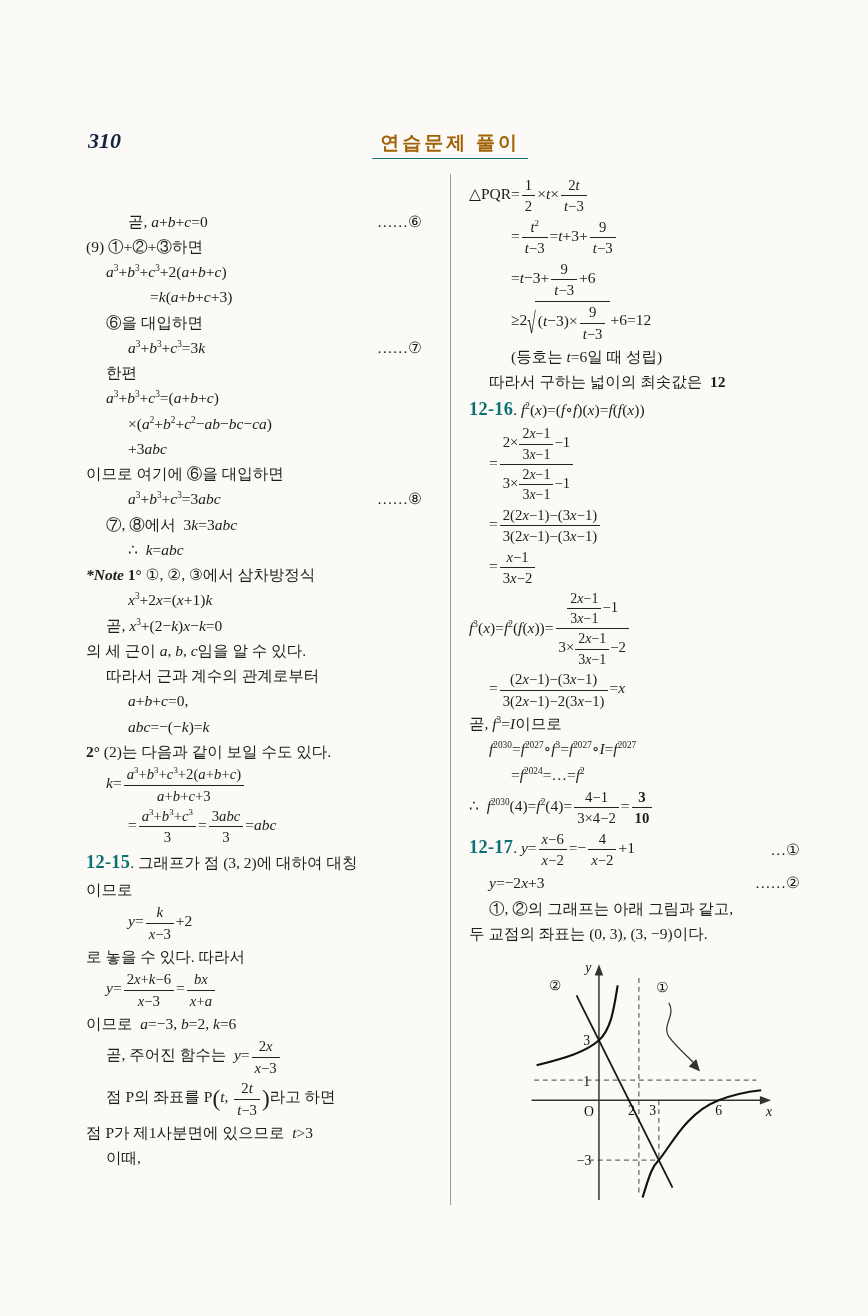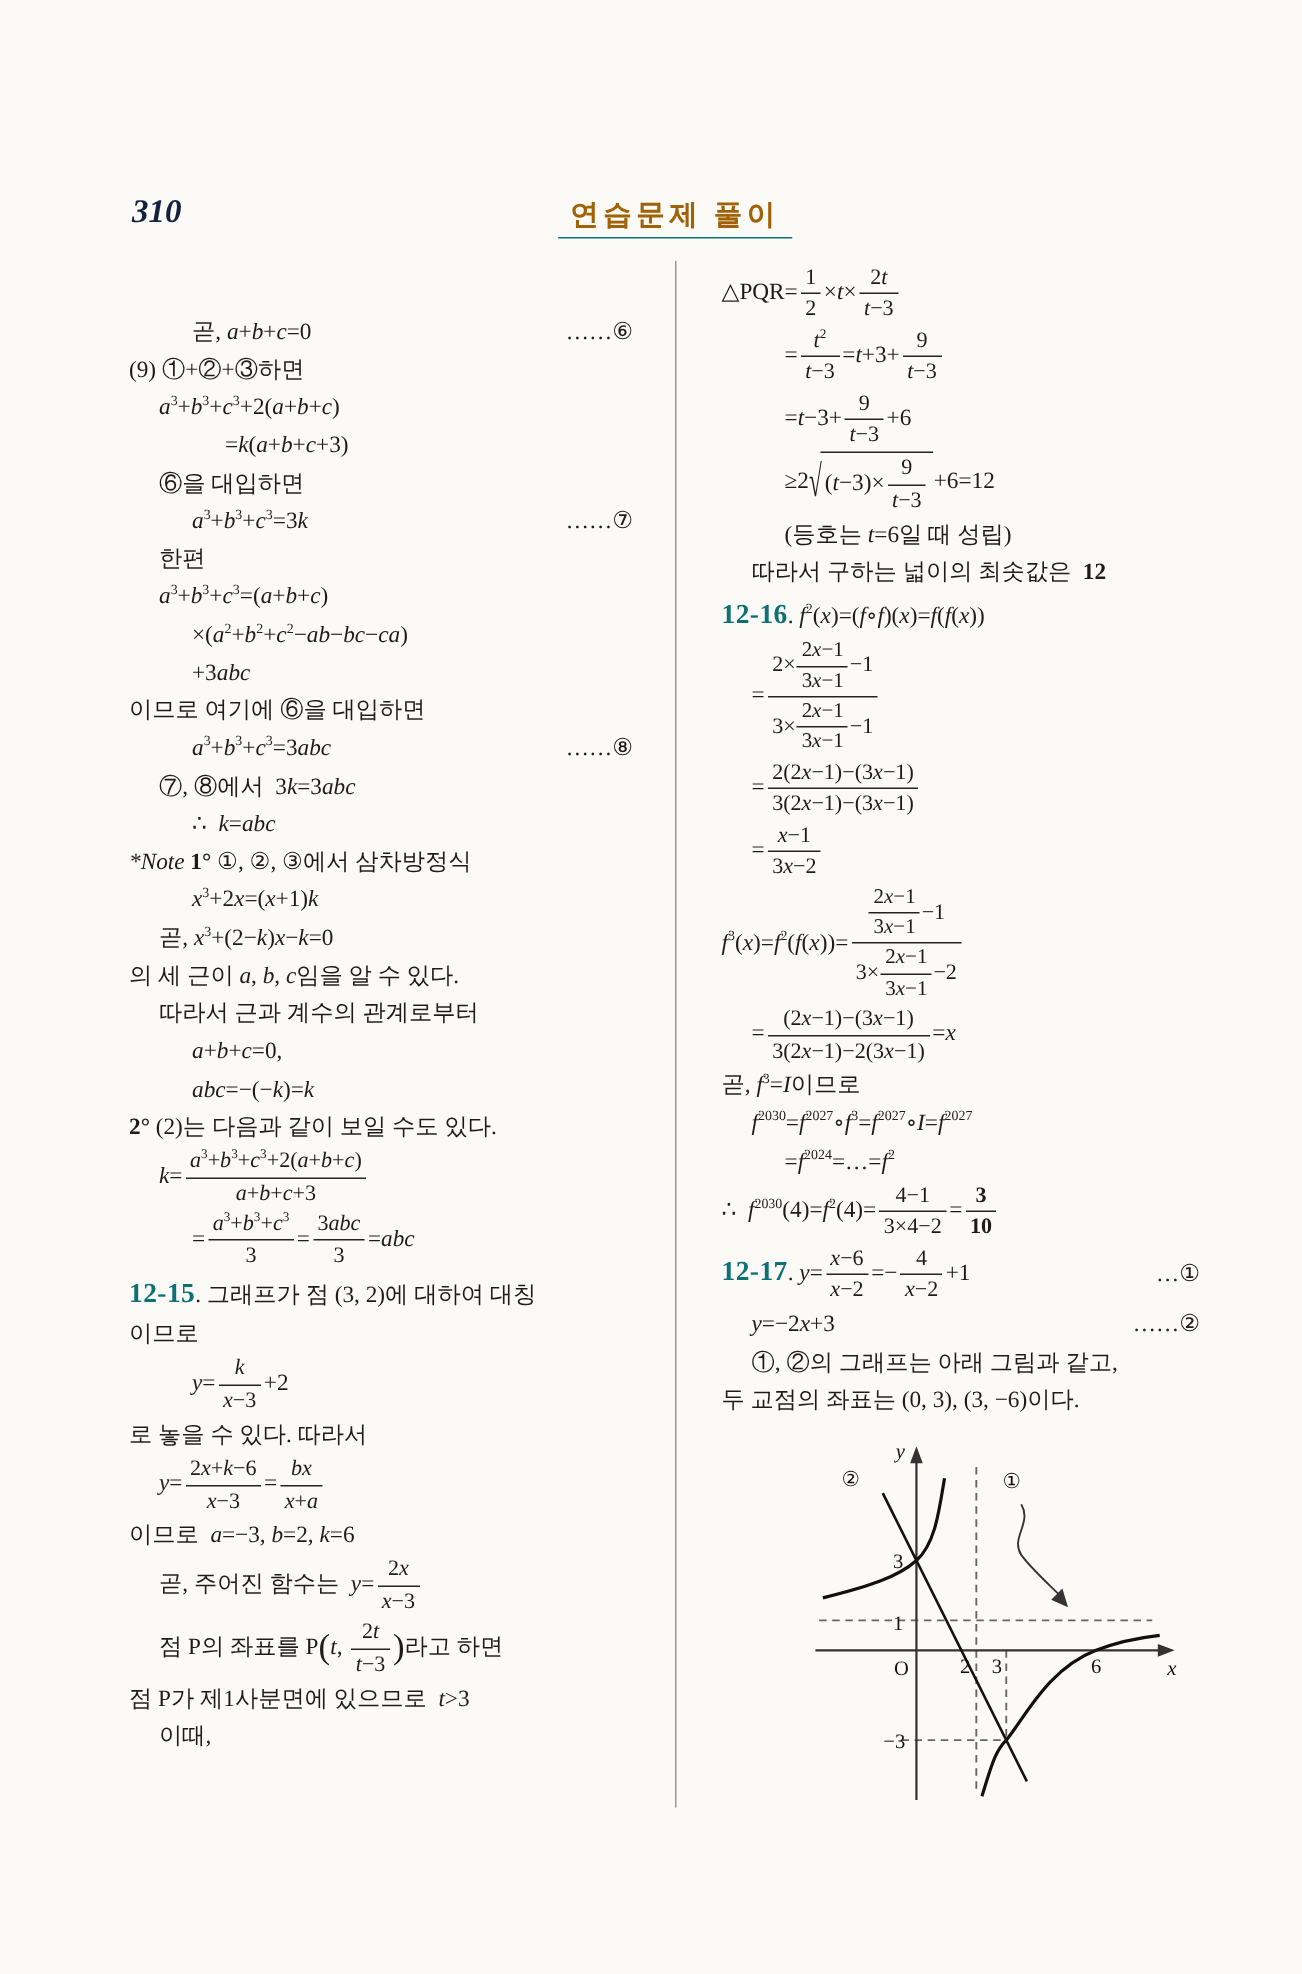--- a/index.html
+++ b/index.html
@@ -10,32 +10,32 @@
     color:#1c1c1c;
     overflow:hidden;
   }
   .page { width:868px; height:1316px; padding:128px 52px 16px 84px; overflow:hidden;border-radius:21px; }
   .header { position:relative; height:34px; margin-bottom:12px; }
   .page-num { position:absolute; left:4px; top:0; font-style:italic; font-weight:bold; font-size:22px; color:#13233f; }
   .doc-title { position:absolute; left:50%; transform:translateX(-50%); top:2px; font-size:19px; font-weight:bold; color:#a16207; letter-spacing:3px; padding:0 8px 2px; border-bottom:1.7px solid #0c7075; white-space:nowrap; }
   .cols { display:flex; align-items:center; }
   .col { width:50%; }
   .col-left { padding-right:12px; }
-  .col-right { border-left:1px solid #9a9a94; padding-left:28px; }
+  .col-right { border-left:1px solid #9a9a94; padding-left:16px; }
 
   .line { display:flex; align-items:center; margin:2px 0; min-height:23px; font-size:15.5px; line-height:1.5; }
   .lm { display:inline-block; }
   .tag { margin-left:auto; padding-right:16px; white-space:nowrap; }
   .ind0 { padding-left:2px; }
   .ind1 { padding-left:22px; }
   .ind2 { padding-left:44px; }
   .ind3 { padding-left:66px; }
   .prob { }
   .pnum { color:#0c7075; font-weight:bold; font-size:1.18em; letter-spacing:0.3px; }
-  .note { font-weight:normal; font-style:italic; }
+  .note { font-weight:bold; font-style:italic; }
   sup { font-size:0.6em; vertical-align:super; line-height:0; }
   i { font-family:"Liberation Serif","DejaVu Serif",serif; }
 
   .f { display:inline-block; vertical-align:middle; text-align:center; margin:0 2px; font-size:0.95em; line-height:1.25; }
   .f .n { display:block; padding:0 3px 1px; border-bottom:1.3px solid #222; }
   .f .d { display:block; padding:1px 3px 0; }
   .f .f { font-size:0.95em; margin:0 1px; }
   .bp { font-size:1.5em; vertical-align:middle; line-height:0.9; }
   .r { display:inline-block; transform:scaleY(1.9); transform-origin:55% 50%; vertical-align:middle; margin-right:-1px; }
   .rd { display:inline-block; vertical-align:middle; border-top:1.3px solid #222; padding:1px 3px 0; }
@@ -225,21 +225,21 @@
             <span class="tag">…①</span>
           </div>
           <div class="line ind1 tg">
             <span class="lm"><i>y</i>=−2<i>x</i>+3</span>
             <span class="tag">……②</span>
           </div>
           <div class="line ind1">
             <span class="lm">①, ②의 그래프는 아래 그림과 같고,</span>
           </div>
           <div class="line ind0">
-            <span class="lm">두 교점의 좌표는 (0, 3), (3, −6)이다.</span>
+            <span class="lm">두 교점의 좌표는 (0, 3), (3, −9)이다.</span>
           </div>
         </div>
 
       <figure class="graph">
         <svg width="282" height="252" viewBox="0 0 225 202">
 
           <line class="gdash" x1="26" y1="102" x2="204" y2="102"></line>
           <line class="gdash" x1="110" y1="20" x2="110" y2="192"></line>
 
           <line class="gdash" x1="70" y1="166" x2="126" y2="166"></line>

